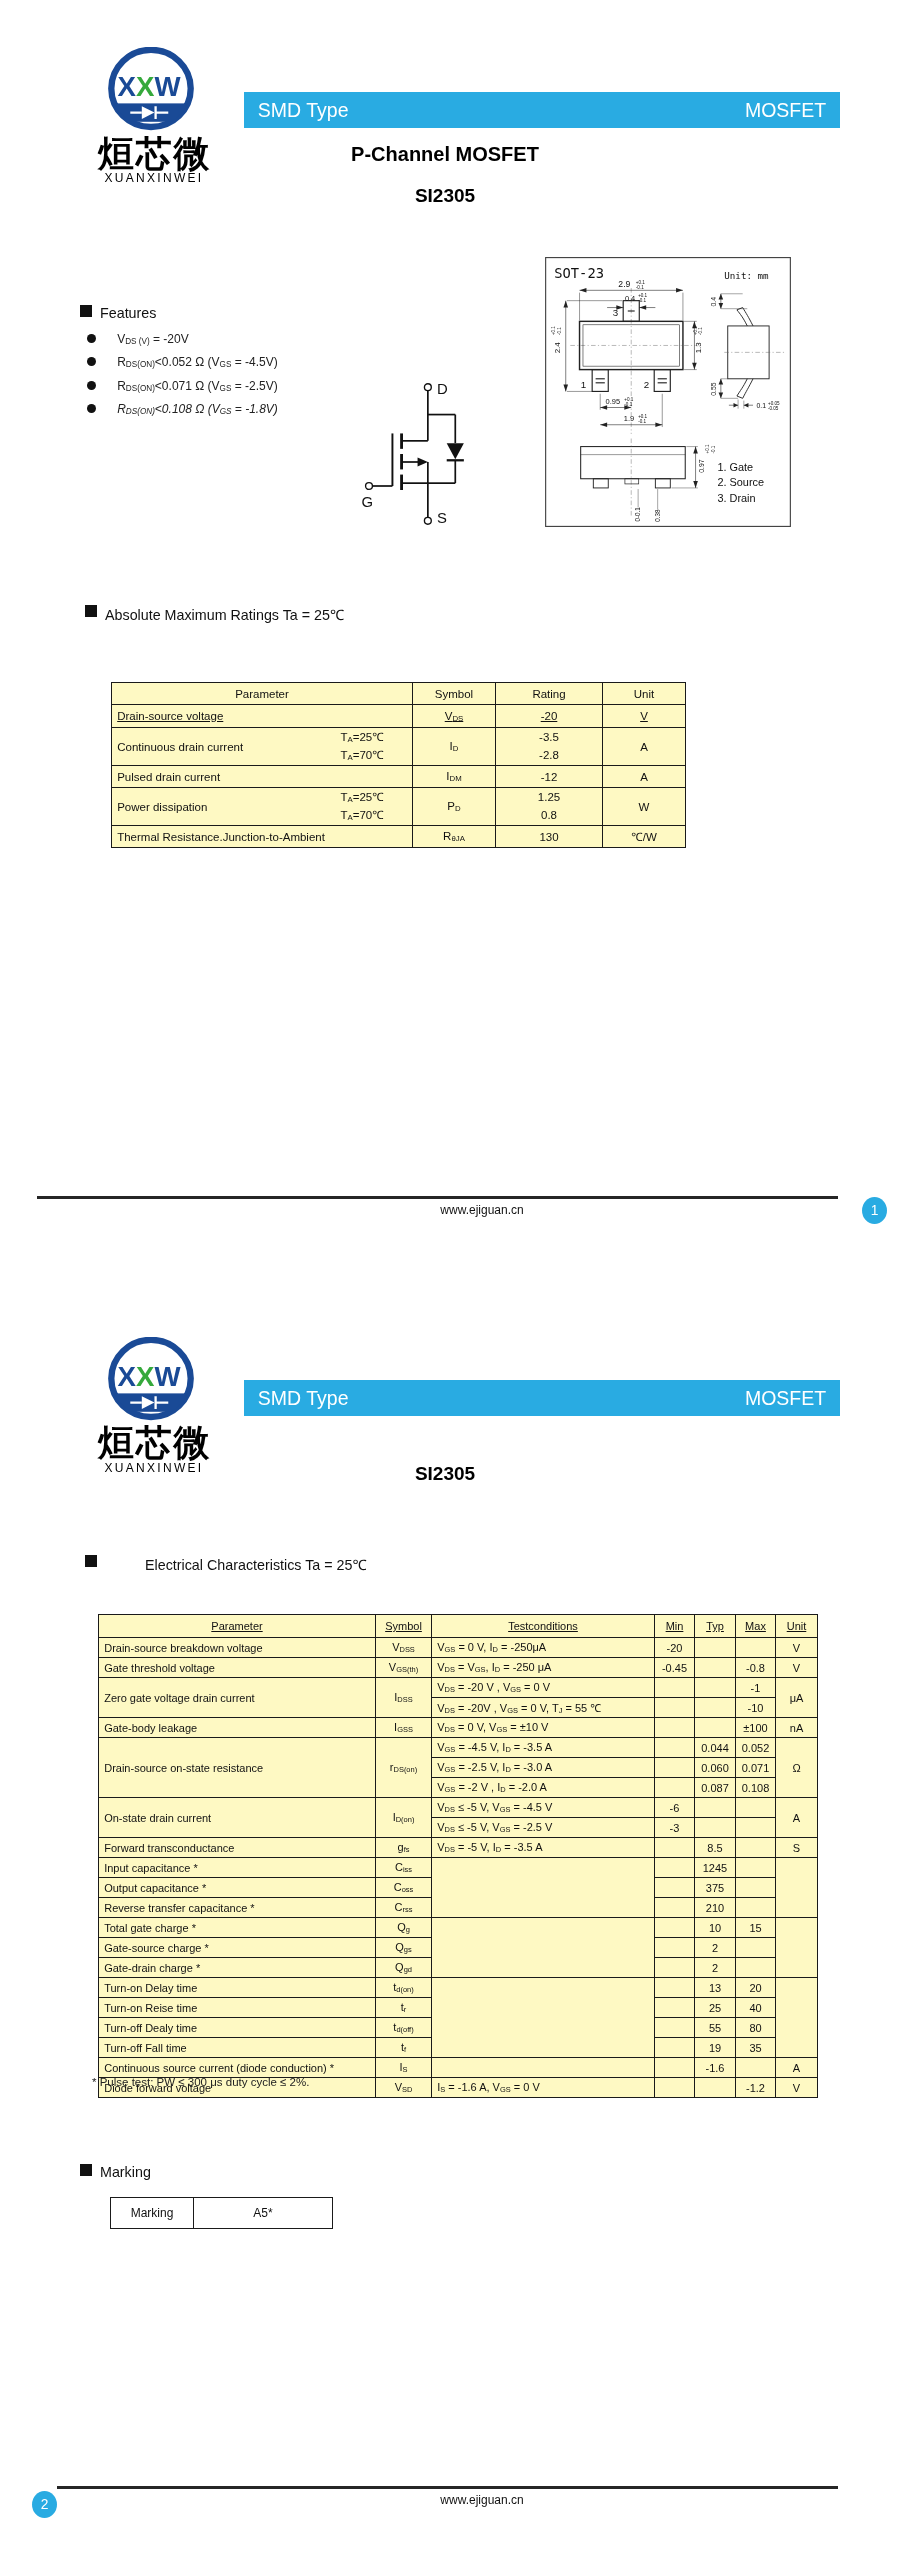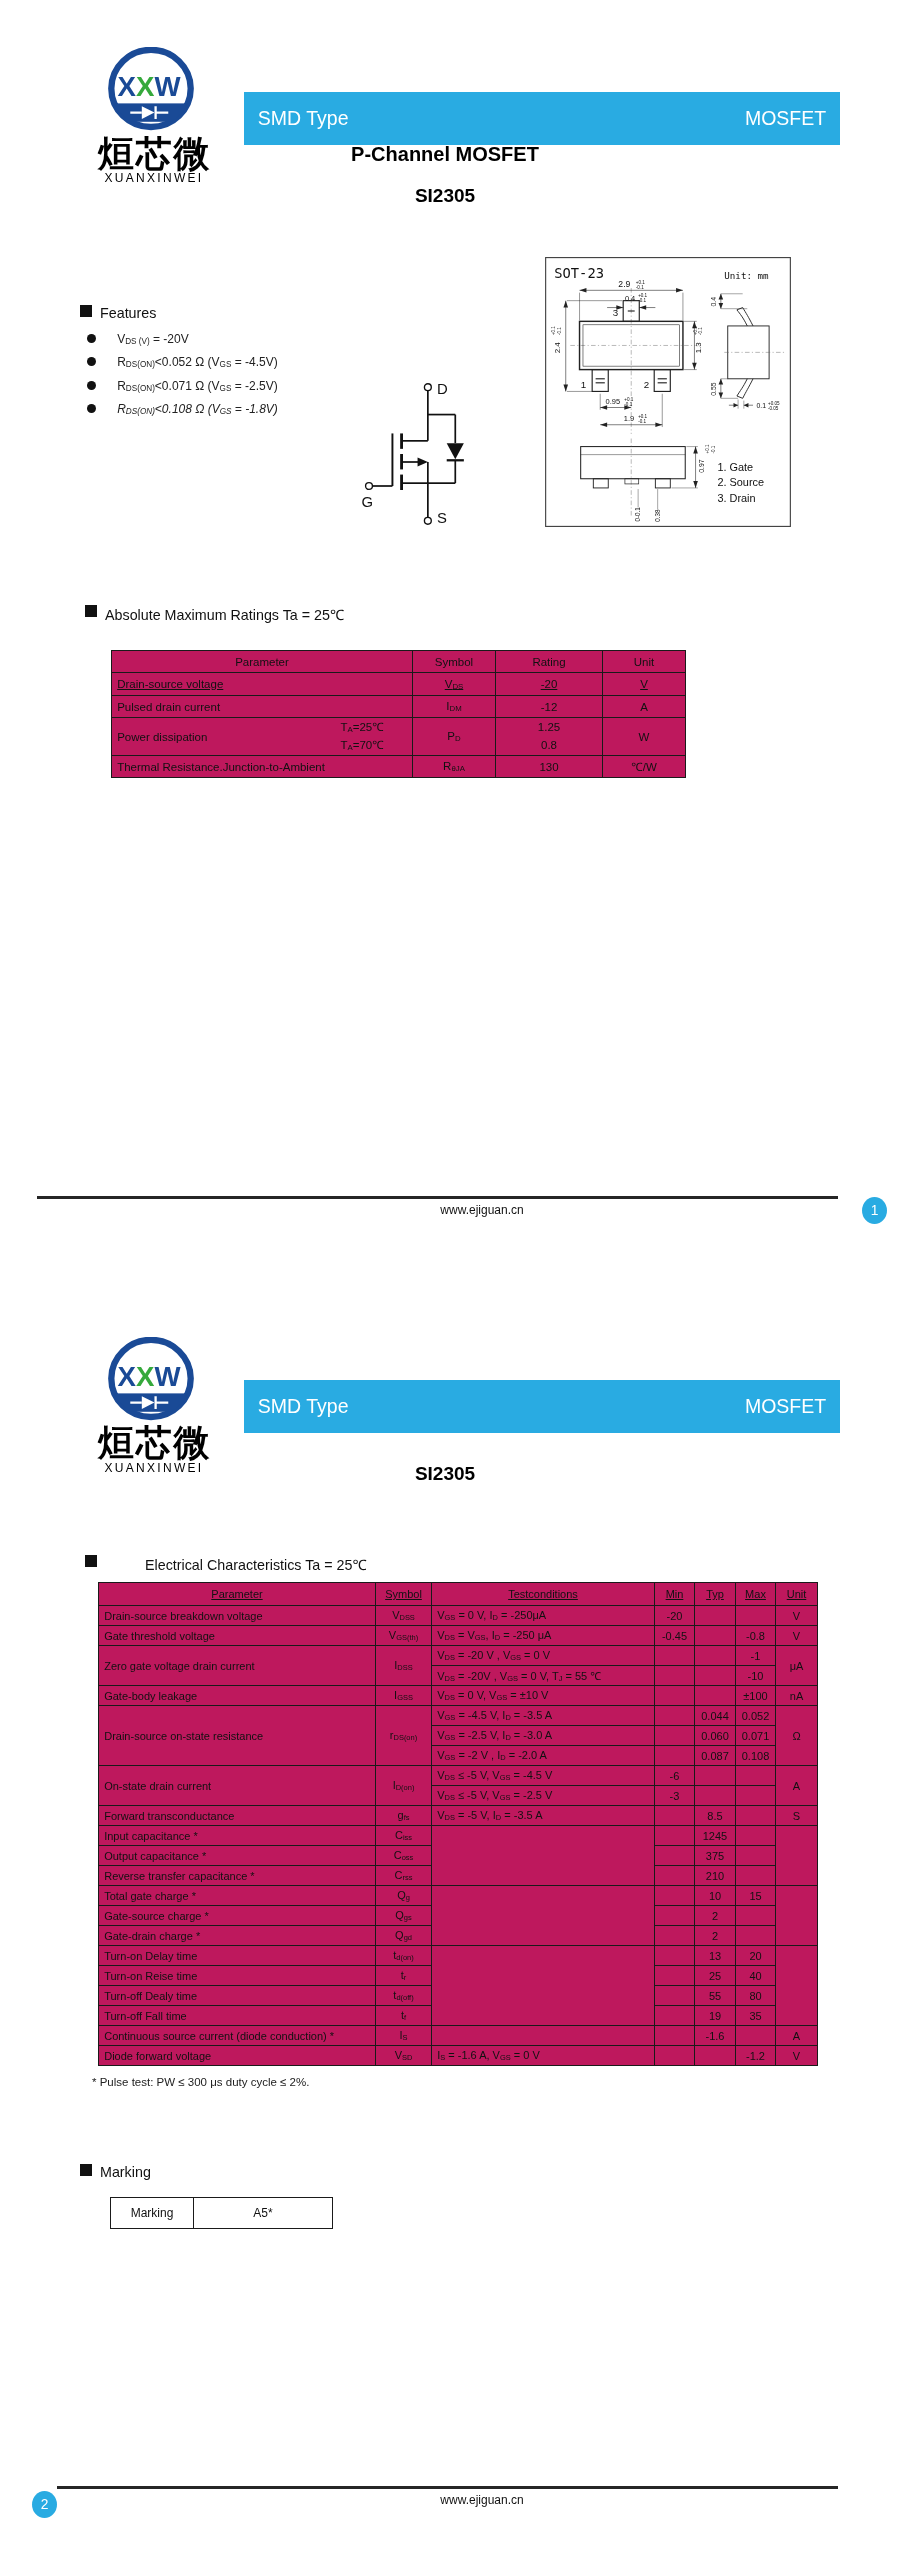--- a/index.html
+++ b/index.html
@@ -4,30 +4,30 @@
 <style>
   html,body{margin:0;padding:0;background:#ffffff;}
   body{width:910px;height:2576px;position:relative;font-family:"Liberation Sans",sans-serif;color:#111;overflow:hidden;}
   .page{position:absolute;left:0;width:910px;height:1288px;background:#fff;}
   .abs{position:absolute;}
   
   .cn-name{font-weight:bold;font-size:36px;letter-spacing:1.7px;color:#000;white-space:nowrap;}
   .en-name{font-size:12px;letter-spacing:2.3px;color:#000;font-weight:500;white-space:nowrap;}
   
   .banner{background:#29abe2;color:#fff;display:flex;align-items:center;justify-content:space-between;
-          width:596px;height:53px;padding:0 13.8px;box-sizing:border-box;font-size:19.5px;}
+          width:596px;height:36px;padding:0 13.8px;box-sizing:border-box;font-size:19.5px;}
   .center-line{width:402px;text-align:center;font-weight:bold;color:#000;}
   
   .sect{display:flex;gap:8px;font-size:14.3px;color:#111;}
   .sq{width:12px;height:12px;background:#111;display:inline-block;}
   
   .feat-item{display:flex;align-items:center;gap:21px;font-size:12px;color:#222;height:17px;}
   .dot{width:9.2px;height:9.2px;border-radius:50%;background:#111;flex:0 0 auto;}
   
-  table.dt{border-collapse:collapse;table-layout:fixed;border:1.7px solid #1a1a1a;background:#be185d;}
+  table.dt{border-collapse:collapse;table-layout:fixed;border:1.7px solid #1a1a1a;background:#fef9c3;margin-top:32px;}
   table.dt td, table.dt th{border:1.1px solid #1a1a1a;font-weight:normal;font-size:11.5px;color:#111;
       padding:0 2.3px;overflow:hidden;vertical-align:middle;}
   table.et td, table.et th{font-size:11px;border-width:1.1px;}
   .c{text-align:center;}
   .pl{text-align:left;padding-left:5.2px !important;}
   sub{font-size:0.68em;vertical-align:-0.12em;letter-spacing:0;}
   .split{display:flex;justify-content:space-between;align-items:center;}
   .condcol{display:flex;flex-direction:column;line-height:1.55;text-align:left;margin-right:26px;}
   .stack{display:flex;flex-direction:column;line-height:1.5;}
   .h38{height:22px;} .h40{height:23px;text-decoration:underline;} .h66{height:38px;} .r35{height:20px;}
@@ -284,20 +284,39 @@
       <th class="c">Symbol</th>
       <th class="c">Rating</th>
       <th class="c">Unit</th>
     </tr>
     <tr class="h40">
       <td class="pl">Drain-source voltage</td>
       <td class="c">V<sub>DS</sub></td>
       <td class="c">-20</td>
       <td class="c">V</td>
     </tr>
+    <tr class="h66">
+      <td class="pl">
+        <div class="split">
+          <span>Continuous drain current</span>
+          <span class="condcol">
+            <span>T<sub>A</sub>=25℃</span>
+            <span>T<sub>A</sub>=70℃</span>
+          </span>
+        </div>
+      </td>
+      <td class="c">I<sub>D</sub></td>
+      <td class="c">
+        <div class="stack">
+          <span>-3.5</span>
+          <span>-2.8</span>
+        </div>
+      </td>
+      <td class="c">A</td>
+    </tr>
     <tr class="h38">
       <td class="pl">Pulsed drain current</td>
       <td class="c">I<sub>DM</sub></td>
       <td class="c">-12</td>
       <td class="c">A</td>
     </tr>
     <tr class="h66">
       <td class="pl">
         <div class="split">
           <span>Power dissipation</span>

